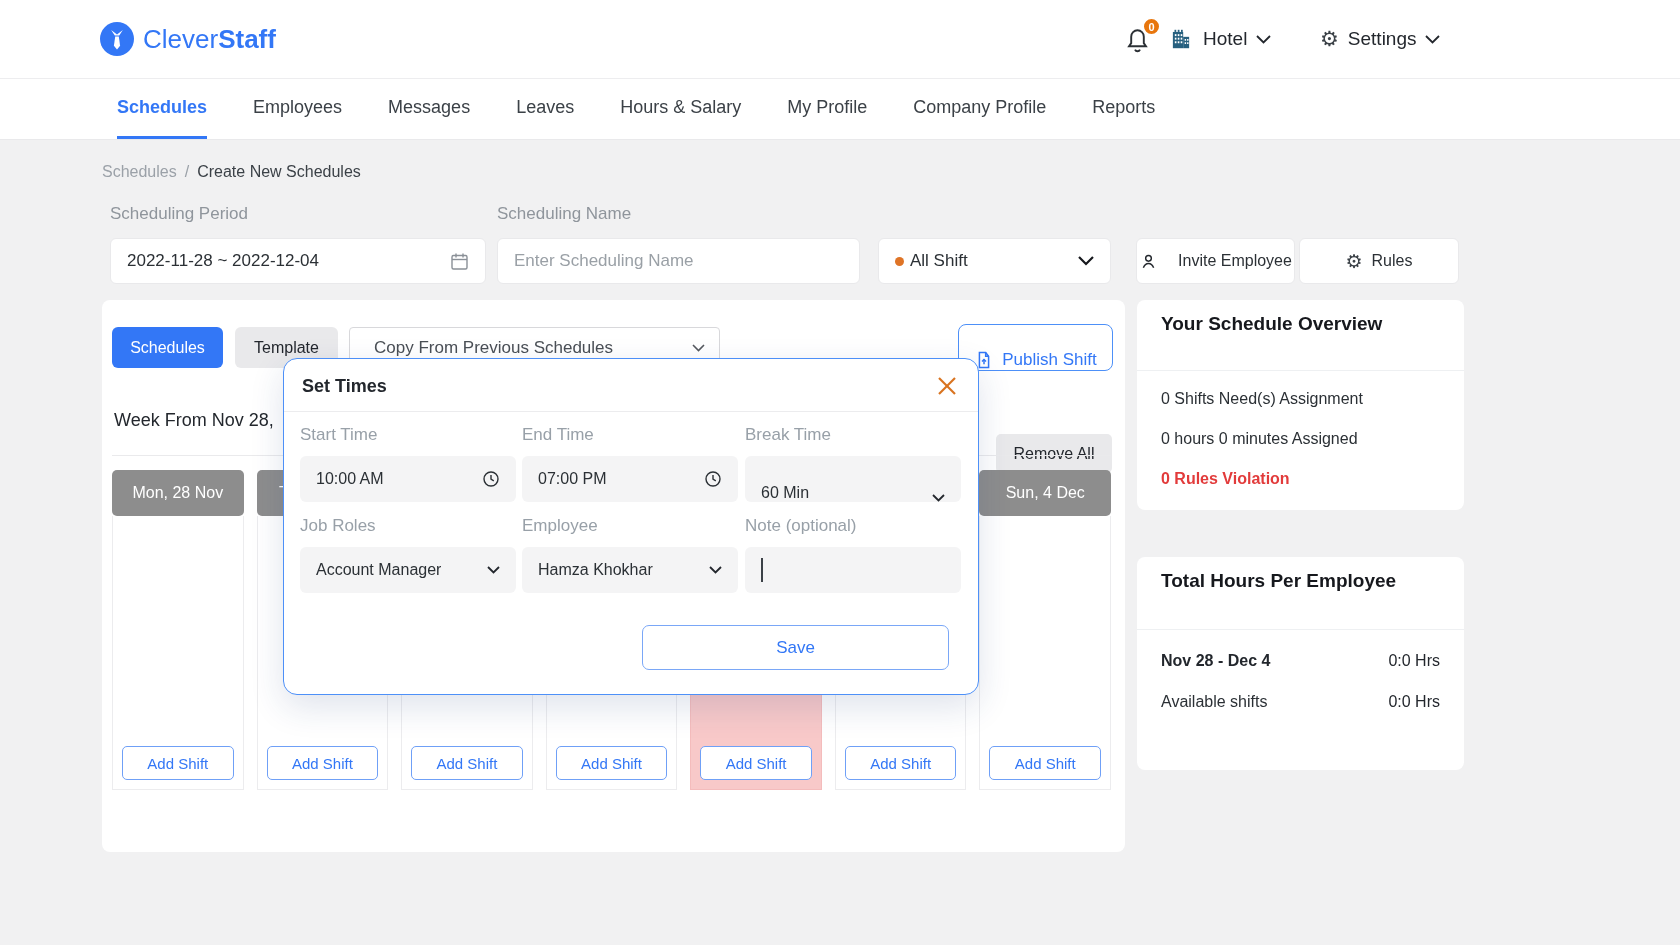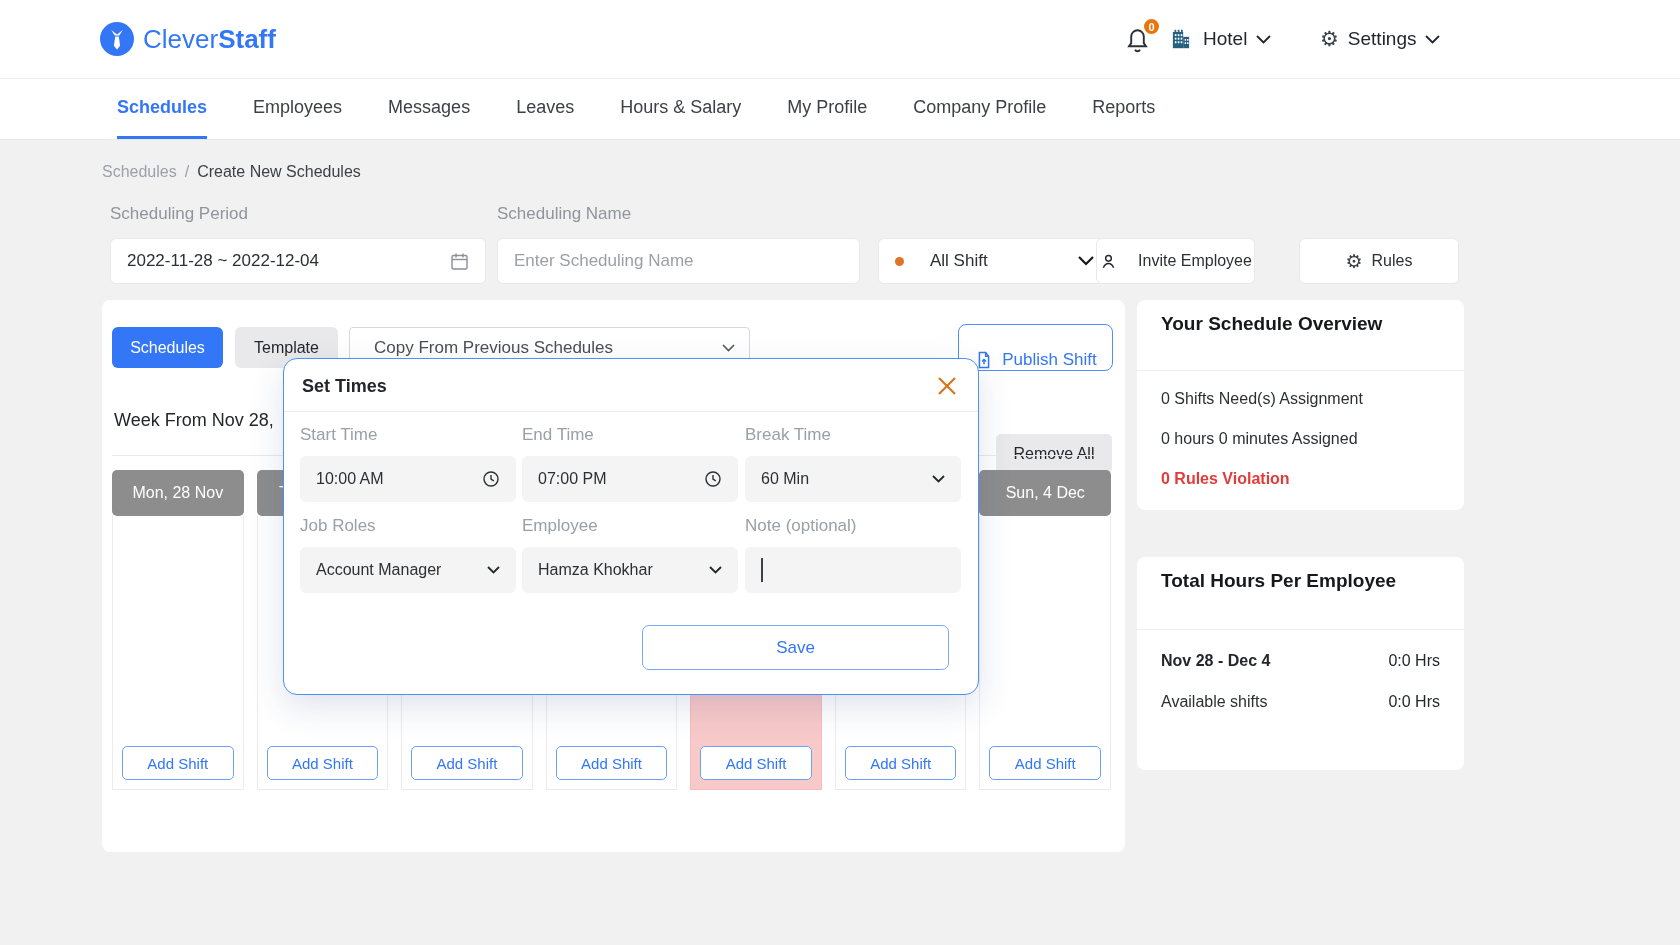--- a/index.html
+++ b/index.html
@@ -35,35 +35,35 @@
   .crumb-parent, .crumb-sep { color:#9ba1a8; }
   .crumb-current { color:#3b4147; }
   .field-label { position:absolute; font-size:17px; color:#8f959c; }
   .ctl { position:absolute; top:238px; height:46px; background:#fff; border:1px solid #e9e9eb;
          border-radius:6px; display:flex; align-items:center; font-size:17px; color:#2b3035; cursor:pointer; }
   .ctl-period { left:110px; width:376px; padding:0 16px; justify-content:space-between; }
   .ctl-name { left:497px; width:363px; }
   .ctl-name input { width:100%; height:100%; border:none; outline:none; background:transparent;
                     font:inherit; color:#2b3035; padding:0 16px; }
   .ctl-name input::placeholder { color:#9aa0a6; }
-  .ctl-shift { left:878px; width:233px; padding:0 16px; gap:26px; }
+  .ctl-shift { left:878px; width:233px; padding:0 16px; gap:6px; }
   .dot { width:9px; height:9px; border-radius:50%; background:#df7426; }
   .spacer { flex:1; }
-  .ctl-invite { left:1096px; width:159px; justify-content:center; gap:20px; font-size:16px; }
+  .ctl-invite { left:1136px; width:159px; justify-content:center; gap:20px; font-size:16px; }
   .ctl-rules { left:1299px; width:160px; justify-content:center; gap:9px; font-size:16px; }
 
   
   .card-main { position:absolute; left:102px; top:300px; width:1023px; height:552px;
                background:#fff; border-radius:8px; }
   .btn { border:none; cursor:pointer; font-family:inherit; }
   .btn-schedules { position:absolute; left:10px; top:27px; width:111px; height:41px;
                    background:#3377f6; color:#fff; font-size:16px; border-radius:6px; }
   .btn-template { position:absolute; left:133px; top:27px; width:103px; height:41px;
                   background:#e9e9eb; color:#23272d; font-size:16px; border-radius:6px; }
-  .copy-select { position:absolute; left:247px; top:27px; width:401px; height:41px; background:#fff;
+  .copy-select { position:absolute; left:247px; top:27px; width:371px; height:41px; background:#fff;
                  border:1px solid #d8d8db; border-radius:4px; display:flex; align-items:center;
                  padding:0 14px 0 24px; font-size:17px; color:#4a4f55; cursor:pointer; }
   .btn-publish { position:absolute; left:856px; top:24px; width:155px; height:47px; background:#fff;
                  border:1px solid #4d90f8; border-radius:8px; color:#3377f6; font-size:17px;
                  display:flex; align-items:flex-end; justify-content:center; gap:8px; }
   .week-title { position:absolute; left:12px; top:110px; font-size:18px; color:#23272d; }
   .btn-remove-all { position:absolute; left:894px; top:102px; width:116px; height:39px;
                     background:#e9e9eb; color:#23272d; font-size:16px; border-radius:5px;margin-top:32px; }
   .card-divider { position:absolute; left:10px; right:14px; top:155px; border-top:1px solid #eaeaec; }
   .week-columns { position:absolute; left:10px; right:14px; top:170px; height:320px;
@@ -363,21 +363,21 @@
     </div>
     <div class="m-field" style="left:238px; top:97px;">
       <span class="val">07:00 PM</span>
       <span>
         <svg width="18" height="18" viewBox="0 0 18 18" fill="none" stroke="#2b3035" stroke-width="1.4">
           <circle cx="9" cy="9" r="7"></circle>
             <path d="M9 5v4.2l2.8 1.6"></path>
         </svg>
       </span>
     </div>
-    <div class="m-field" style="left:461px; top:97px;">
+    <div class="m-field" style="left:461px; top:97px;align-items:flex-end;">
       <span class="val">60 Min</span>
       <span>
         <svg width="13" height="8" viewBox="0 0 13 8" fill="none" stroke="#23272d" stroke-width="1.8">
             <polyline points="1,1 6.5,6.5 12,1"></polyline>
           </svg>
       </span>
     </div>
 
     <div class="m-label" style="left:16px; top:157px;">Job Roles</div>
     <div class="m-label" style="left:238px; top:157px;">Employee</div>

